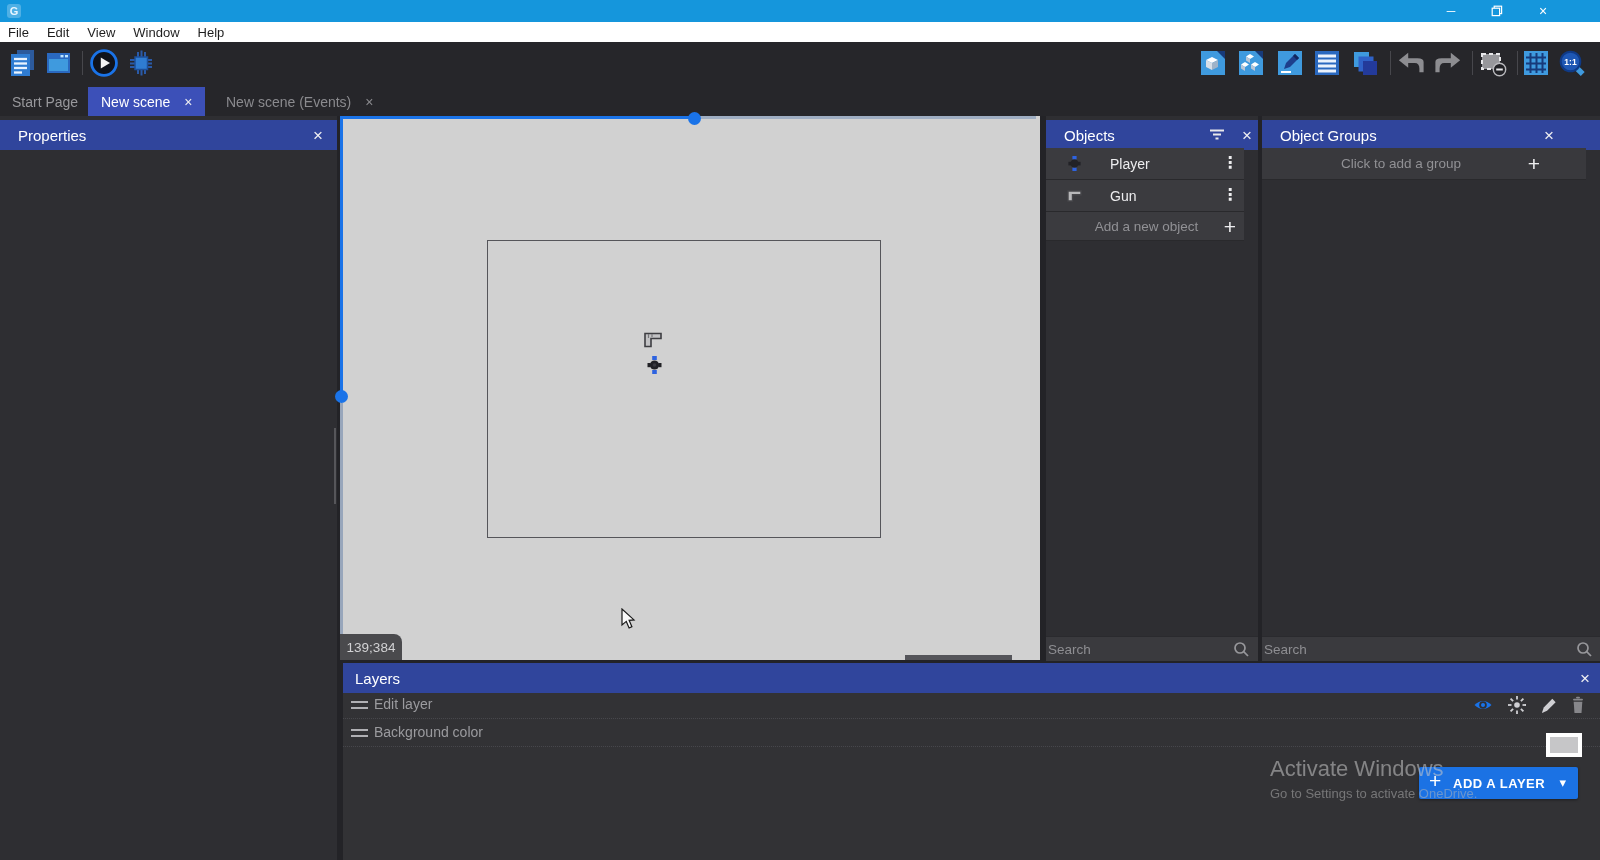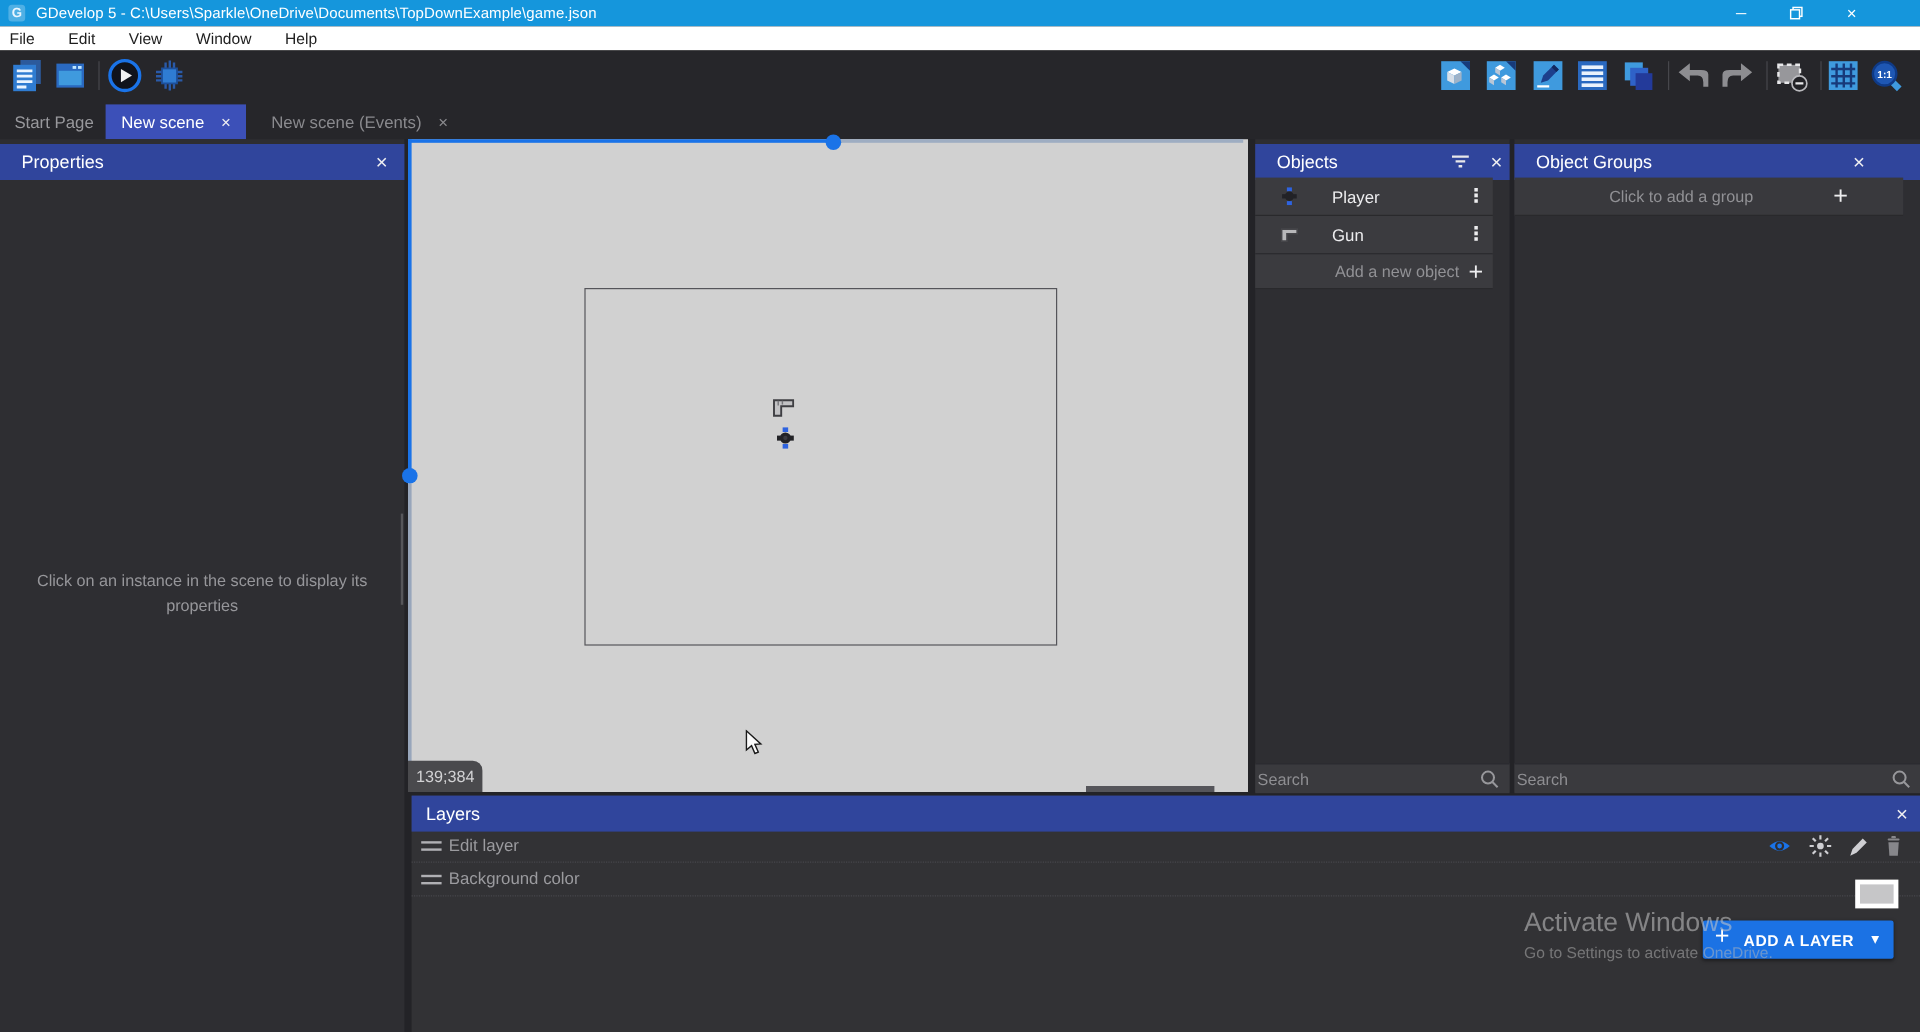--- a/index.html
+++ b/index.html
@@ -9,21 +9,21 @@
   
   .titlebar{position:absolute;left:0;top:0;width:1600px;height:22px;background:#1596dc;
             display:flex;align-items:center;color:#fff;}
   .tb-logo{margin-left:7px;width:14px;height:14px;border-radius:3px;background:rgba(255,255,255,.25);
            color:#eaf6ff;font-size:11px;font-weight:bold;display:flex;align-items:center;justify-content:center;}
   .tb-title{margin-left:9px;font-size:12.5px;letter-spacing:.1px;}
   .win-btn{position:absolute;top:0;width:34px;height:22px;display:flex;align-items:center;justify-content:center;
            color:#fff;font-size:12px;}
   
   .menubar{position:absolute;left:0;top:22px;width:1600px;height:20px;background:#ffffff;
-           display:flex;align-items:center;padding-left:8px;gap:28px;box-sizing:border-box;}
+           display:flex;align-items:center;padding-left:8px;gap:18px;box-sizing:border-box;}
   .menu-item{font-size:13px;color:#1e1e1e;}
   
   .toolbar{position:absolute;left:0;top:42px;width:1600px;height:43px;background:#26262a;}
   .tool{position:absolute;top:6px;width:30px;height:30px;display:flex;align-items:center;justify-content:center;}
   .tsep{position:absolute;top:9px;width:1px;height:24px;background:#47474c;}
   
   .tabbar{position:absolute;left:0;top:85px;width:1600px;height:31px;background:#26262a;}
   .tab{position:absolute;top:2px;height:29px;display:flex;align-items:center;font-size:14px;box-sizing:border-box;}
   .tab .xg{margin-left:14px;font-size:14px;}
   
@@ -56,21 +56,20 @@
   .watermark1{position:absolute;left:1270px;top:756px;font-size:22px;font-weight:300;color:rgba(200,200,200,.55);z-index:60;}
   .watermark2{position:absolute;left:1270px;top:786px;font-size:13px;color:rgba(185,185,185,.5);z-index:60;}
 </style>
 </head>
 <body>
 
 <div class="app">
 
   <div class="titlebar">
     <div class="tb-logo">G</div>
-    <div class="tb-title">GDevelop 5 - C:\Users\Sparkle\OneDrive\Documents\TopDownExample\game.json</div>
     <div class="win-btn" style="right:132px;">─</div>
     <div class="win-btn" style="right:86px;">
       <svg width="12" height="12" viewBox="0 0 12 12">
         <rect x="3.2" y="1.2" width="7.4" height="7.4" fill="#1596dc" stroke="#fff" stroke-width="1.2"></rect>
         <rect x="1.2" y="3.2" width="7.4" height="7.4" fill="#1596dc" stroke="#fff" stroke-width="1.2"></rect>
       </svg>
     </div>
     <div class="win-btn" style="right:40px;font-size:14px;">×</div>
   </div>
 
@@ -226,21 +225,20 @@
       <span>New scene (Events)</span>
       <span class="xg" style="color:#8a8a8e;">×</span>
     </div>
   </div>
 
   <div class="panel" style="left:0;top:116px;width:337px;height:744px;">
     <div class="phead">
       <span class="ttl">Properties</span>
       <span class="xg" style="position:absolute;right:14px;">×</span>
     </div>
-    <div class="abs" style="left:20px;top:358px;width:297px;text-align:center;font-size:13.5px;line-height:1.55;color:#96969a;">Click on an instance in the scene to display its properties</div>
     <div class="abs" style="left:334px;top:312px;width:2px;height:76px;background:#56565a;"></div>
   </div>
 
   <div class="canvas">
 
     <div class="abs" style="left:0;top:0;width:355px;height:2.5px;background:#1a73e8;"></div>
     <div class="abs" style="left:355px;top:0;width:341px;height:2.5px;background:#9eadc2;"></div>
     <div class="abs" style="left:348px;top:-4px;width:13px;height:13px;border-radius:50%;background:#1a73e8;"></div>
 
     <div class="abs" style="left:0;top:0;width:2.5px;height:280px;background:#1a73e8;"></div>
@@ -298,21 +296,21 @@
 
     <div class="row" style="top:64px;height:32px;">
       <svg class="abs" style="left:21px;top:10px;" width="15" height="12" viewBox="0 0 15 12">
         <path d="M1 1 H14 V4.8 H5.5 V11 H1 Z" fill="#b8b8ba" stroke="#46464a" stroke-width="1.4"></path>
       </svg>
       <span class="obj-label">Gun</span>
       <span class="kebab">⋮</span>
     </div>
 
     <div class="row" style="top:96px;height:29px;">
-      <span class="abs dim" style="left:0;right:28px;top:7px;text-align:right;font-size:13.5px;margin-left:31px;">Add a new object</span>
+      <span class="abs dim" style="left:0;right:28px;top:7px;text-align:center;font-size:13.5px;margin-left:31px;">Add a new object</span>
       <span class="plus abs" style="right:8px;top:4px;">+</span>
     </div>
 
     <div class="searchbar">
       <input type="text" placeholder="Search" style="">
       <svg class="mag" style="right:8px;" width="17" height="17" viewBox="0 0 17 17">
         <circle cx="7" cy="7" r="5" fill="none" stroke="#97979b" stroke-width="1.7"></circle>
         <line x1="10.7" y1="10.7" x2="15" y2="15" stroke="#97979b" stroke-width="1.7"></line>
       </svg>
     </div>

